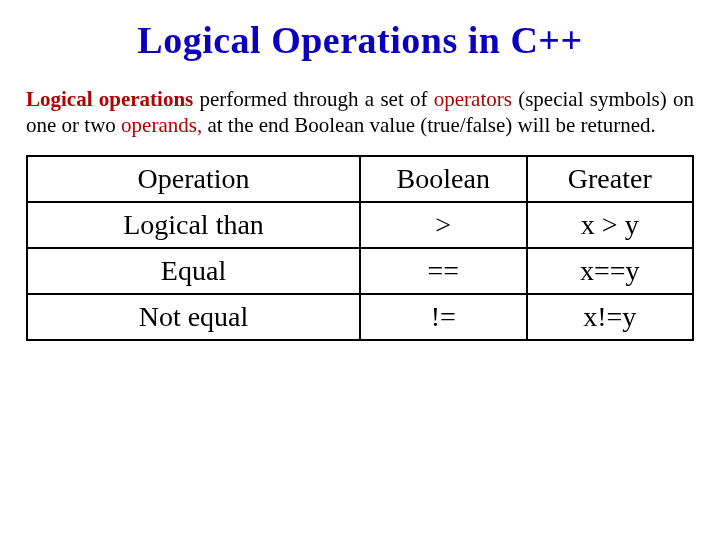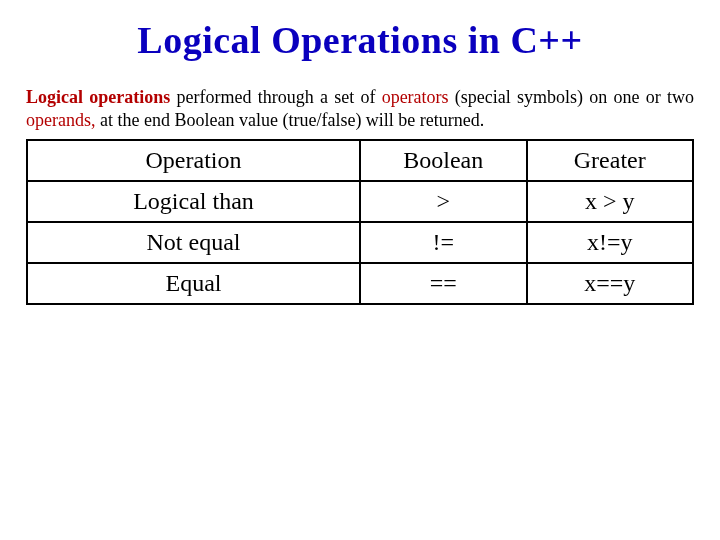--- a/index.html
+++ b/index.html
@@ -12,38 +12,38 @@
     }
     .title {
       color: #0a00be;
       font-size: 38px;
       font-weight: bold;
       text-align: center;
       margin-bottom: 24px;
       letter-spacing: 0.5px;
     }
     .intro {
-      font-size: 18px;
+      font-size: 21px;
       line-height: 1.25;
       text-align: justify;
-      margin-bottom: 8px;
+      margin-bottom: 16px;
     }
     .intro .lo { color: #b30000; font-weight: bold; }
     .intro .black { color: #000; }
     .intro .operators { color: #b30000; }
     .intro .operands { color: #b30000; }
     table {
       border-collapse: collapse;
       width: 100%;
       table-layout: fixed;
     }
     th, td {
       border: 2px solid #000;
       padding: 6px 8px;
-      font-size: 24px;
+      font-size: 28px;
       text-align: center;
       font-weight: normal;
     }
     th { font-weight: normal; }
     col.c1 { width: 50%; }
     col.c2 { width: 25%; }
     col.c3 { width: 25%; }
   </style>
 </head>
 <body>
@@ -67,23 +67,23 @@
       <th>Greater</th>
     </tr>
   </thead>
   <tbody>
     <tr>
       <td>Logical than</td>
       <td>&gt;</td>
       <td>x &gt; y</td>
     </tr>
     <tr>
+      <td>Equal</td>
+      <td>==</td>
+      <td>x==y</td>
+    </tr>
+    <tr>
       <td>Not equal</td>
       <td>!=</td>
       <td>x!=y</td>
-    </tr>
-    <tr>
-      <td>Equal</td>
-      <td>==</td>
-      <td>x==y</td>
     </tr>
   </tbody>
 </table>
 
 </body></html>

